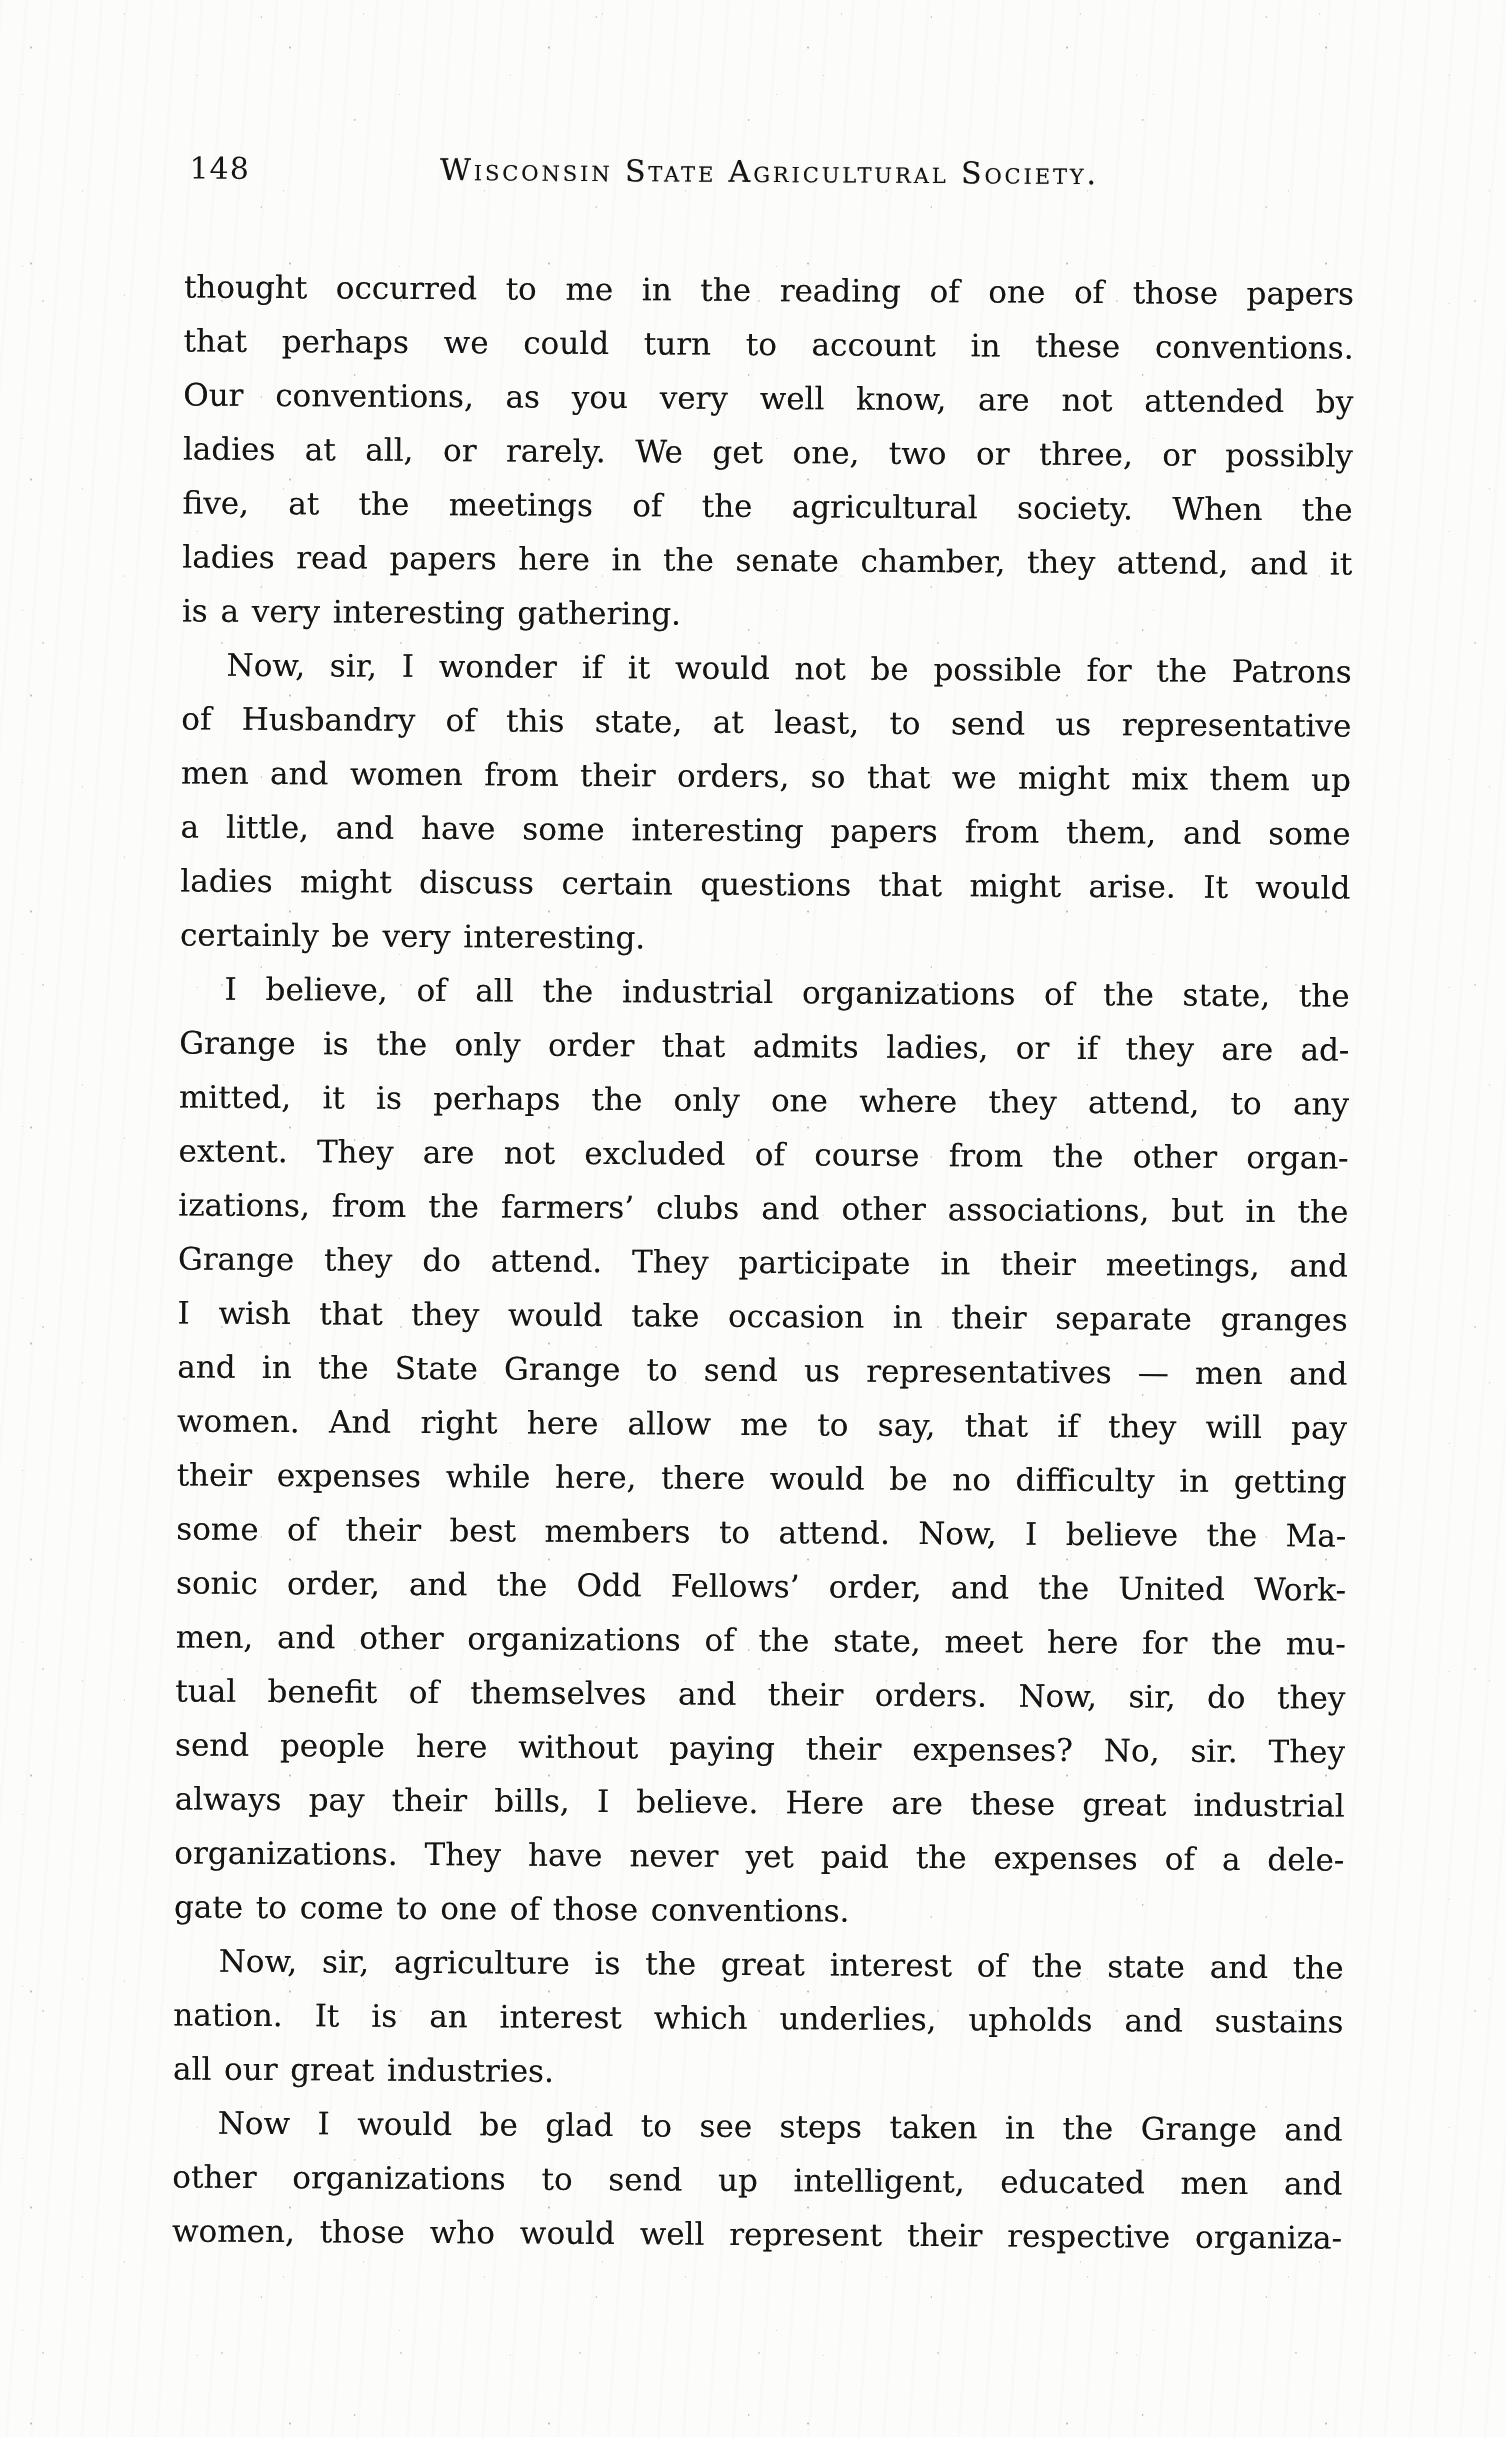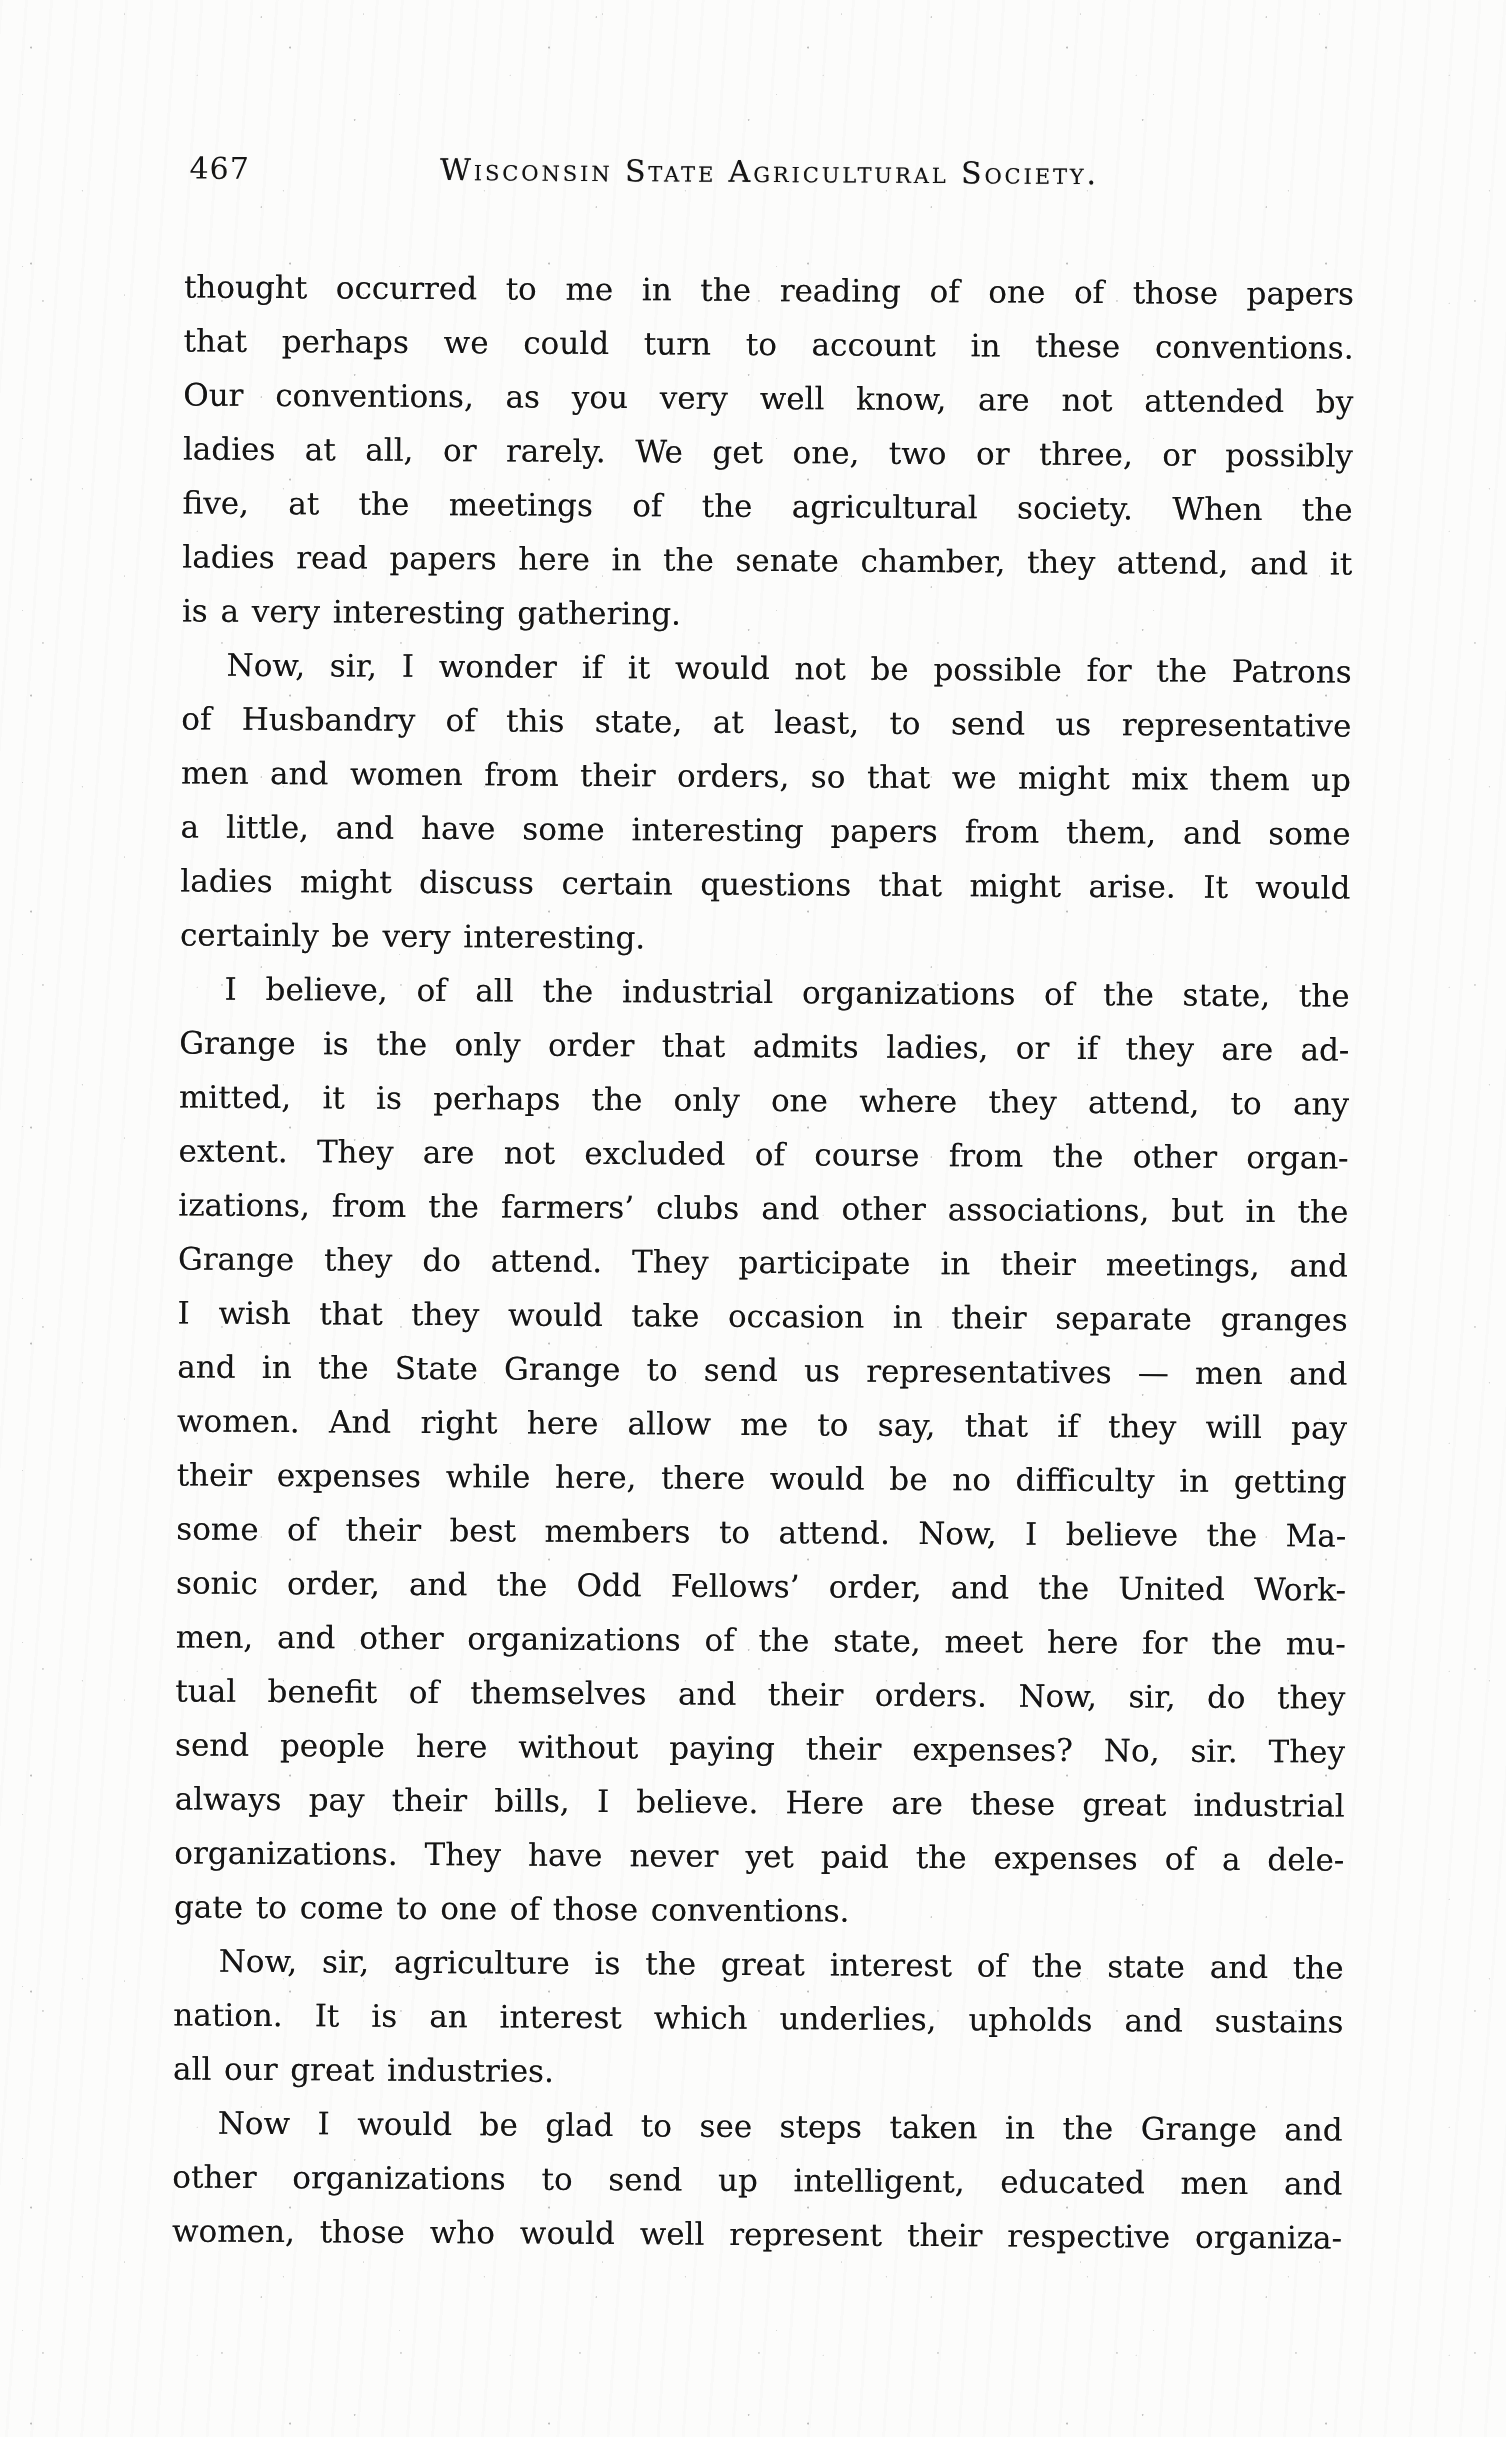--- a/index.html
+++ b/index.html
@@ -99,21 +99,21 @@
   .para.indent .line:first-child {
     text-indent: 45px;
   }
 </style>
 </head>
 <body>
 
 <div class="page">
   <div class="page-content">
     <div class="page-header">
-      <span class="page-number">467</span>
+      <span class="page-number">148</span>
       <span class="running-title">Wisconsin State Agricultural Society.</span>
     </div>
     <div class="page-body">
         <div class="para">
           <div class="line">thought occurred to me in the reading of one of those papers</div>
           <div class="line">that perhaps we could turn to account in these conventions.</div>
           <div class="line">Our conventions, as you very well know, are not attended by</div>
           <div class="line">ladies at all, or rarely. We get one, two or three, or possibly</div>
           <div class="line">five, at the meetings of the agricultural society. When the</div>
           <div class="line">ladies read papers here in the senate chamber, they attend, and it</div>

